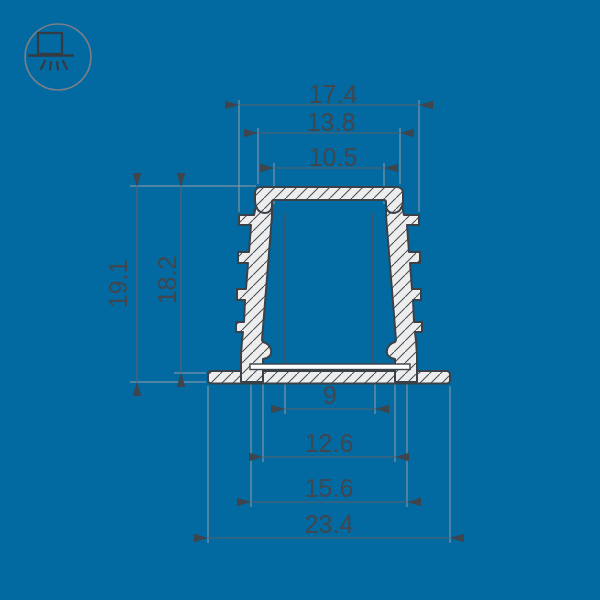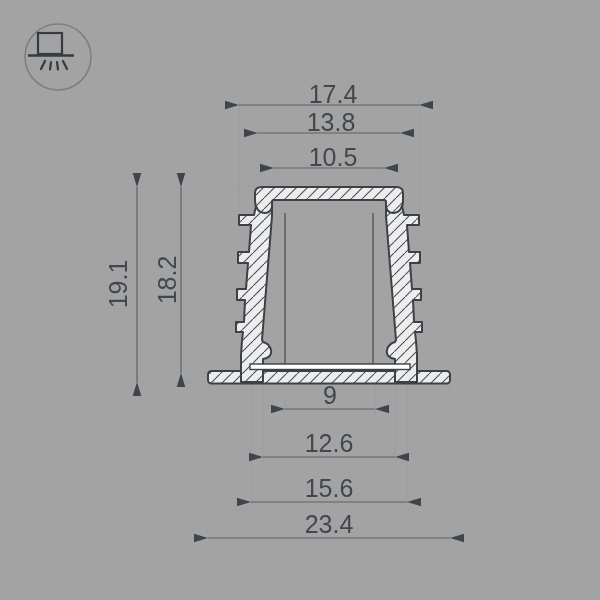--- a/index.html
+++ b/index.html
@@ -1,16 +1,16 @@
 <!DOCTYPE html>
 <html><head>
 <meta charset="utf-8">
 <style>
   html,body{margin:0;padding:0;background:#ffffff;}
-  .stage{position:relative;width:600px;height:600px;background:#a3a3a3;overflow:hidden;
+  .stage{position:relative;width:600px;height:600px;background:#0369a1;overflow:hidden;
          font-family:"Liberation Sans", sans-serif;}
   svg{display:block;}
   text.dim{font-family:"Liberation Sans", sans-serif;font-size:25px;fill:#40474f;}
 </style>
 </head>
 <body>
 
 <div class="stage">
 <svg width="600" height="600" viewBox="0 0 600 600">
   <defs>

